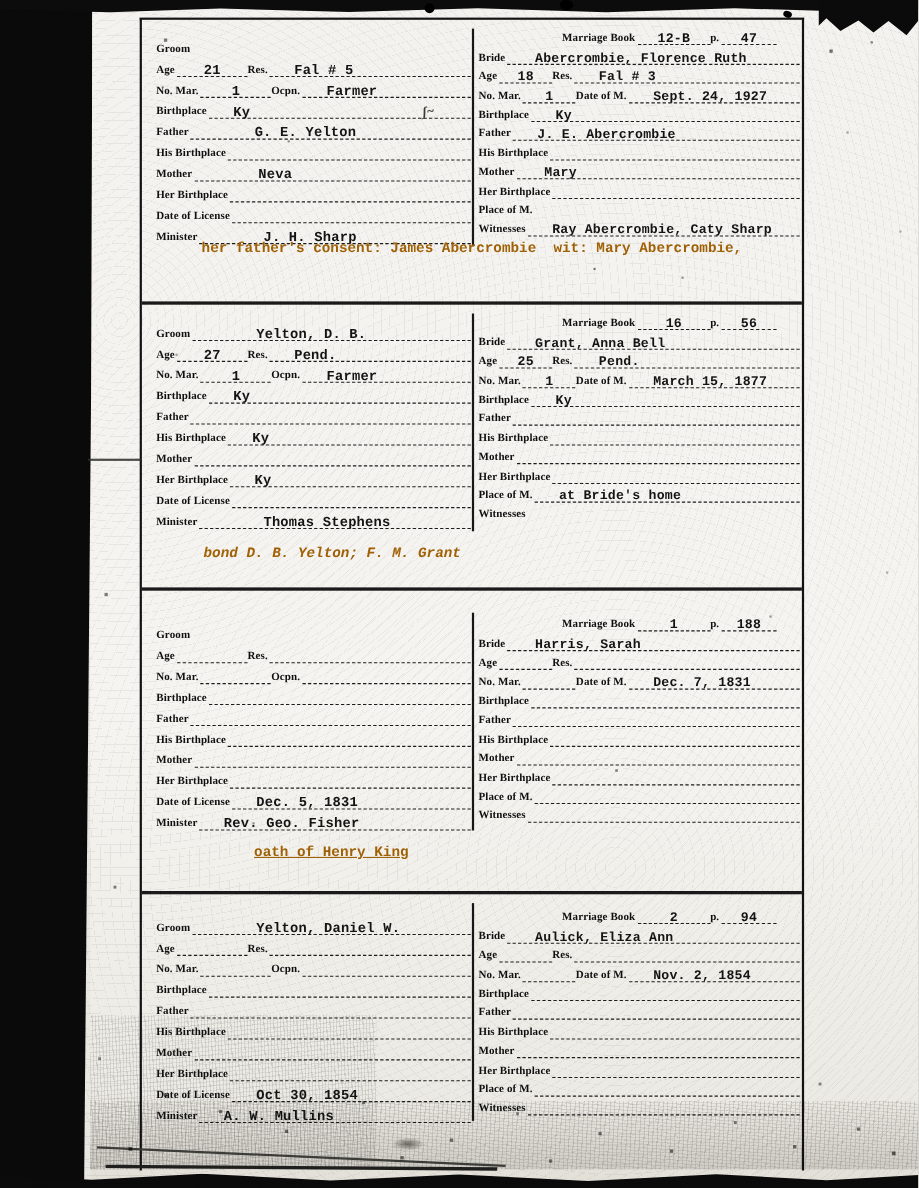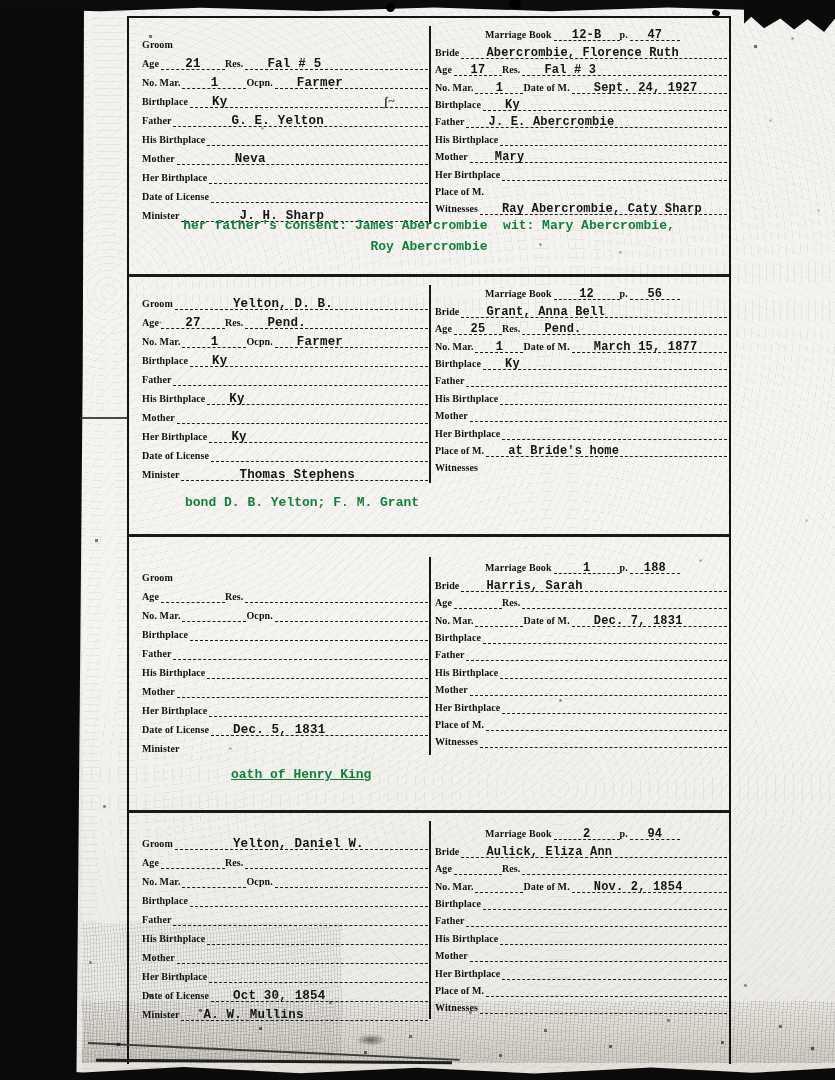--- a/index.html
+++ b/index.html
@@ -28,21 +28,21 @@
   .r1{top:256px;height:260px;border-top:3px solid #1a1a1a;}
   .r2{top:516px;height:276px;border-top:3px solid #1a1a1a;}
   .r3{top:792px;height:256px;border-top:3px solid #1a1a1a;}
   .gcol{position:absolute;left:13px;top:14px;width:286px;}
   .bcol{position:absolute;left:306px;top:6px;width:292px;}
   .r2 .gcol{top:28px;} .r2 .bcol{top:20px;} .r2 .dv{top:20px;}
   .r3 .gcol{top:18px;} .r3 .bcol{top:10px;}
   .dv{position:absolute;left:300px;top:8px;width:2px;height:198px;background:#171717;}
   .rw{display:flex;align-items:flex-end;height:19px;}
   .bcol .rw{height:17.4px;}
-  .mb{margin-left:50px;margin-right:46px;}
+  .mb{margin-left:76px;margin-right:46px;}
   .lb{
     font-family:"Liberation Serif",serif;font-weight:700;font-size:10px;line-height:1;
     letter-spacing:.1px;color:#101010;padding:0 2px 1px 0;white-space:nowrap;
   }
   .fl{flex:1;position:relative;border-bottom:1.7px dashed #1c1c1c;height:14px;}
   .fl.sm{flex:0 0 64px;}
   .fl.sm2{flex:0 0 50px;}
   .bcol .fl.sm{flex:0 0 48px;}
   .bcol .mb .fl.sm{flex:0 0 66px;}
   .vl{
@@ -50,23 +50,23 @@
     font-weight:700;font-size:12.5px;line-height:1;letter-spacing:.2px;color:#141414;
     white-space:nowrap;font-style:normal;
   }
   .bcol .vl{font-size:12px;}
   .vname{left:58px;}
   .bcol .vname{left:25px;}
   .vc{left:50%;transform:translateX(-50%);}
   .note{
     position:absolute;left:0;width:100%;top:198px;text-align:center;
     font-family:"Liberation Mono",monospace;font-weight:700;font-size:13px;
-    line-height:1.6;color:#15803d;white-space:pre-wrap;
+    line-height:1.6;color:#a16207;white-space:pre-wrap;
   }
-  .r1 .note{top:216px;left:56px;width:auto;text-align:left;}
+  .r1 .note{top:216px;left:56px;width:auto;text-align:left;font-style:italic;}
   .r2 .note{top:228px;left:102px;width:auto;text-align:left;text-decoration:underline;}
   
   .bar-left{position:absolute;left:0;top:0;width:84px;height:1080px;background:#0a0a0a;
     clip-path:polygon(0 0,100% 0,98.5% 34%,91% 100%,0 100%);}
   .band-top{position:absolute;left:0;top:0;width:835px;height:13px;background:#0c0c0c;
     clip-path:polygon(0 0,100% 0,100% 62%,92% 80%,80% 58%,66% 86%,52% 58%,38% 84%,24% 60%,12% 86%,0 68%);}
   .band-top-right{position:absolute;left:744px;top:0;width:91px;height:32px;background:#0b0b0b;
     clip-path:polygon(0 0,100% 0,100% 58%,88% 100%,70% 60%,55% 92%,40% 58%,22% 88%,8% 52%,0 74%);}
   .band-bottom{position:absolute;left:0;bottom:0;width:835px;height:17px;background:#0b0b0b;
     clip-path:polygon(0 30%,10% 56%,22% 24%,36% 60%,50% 28%,64% 62%,78% 26%,90% 58%,100% 30%,100% 100%,0 100%);}
@@ -197,21 +197,21 @@
           </div>
         <div class="rw">
             <span class="lb">Bride</span>
             <span class="fl">
               <i class="vl vname">Abercrombie, Florence Ruth</i>
             </span>
           </div>
         <div class="rw">
             <span class="lb">Age</span>
             <span class="fl sm">
-              <i class="vl vc">17</i>
+              <i class="vl vc">18</i>
             </span>
             <span class="lb">Res.</span>
             <span class="fl">
               <i class="vl">Fal # 3</i>
             </span>
           </div>
         <div class="rw">
             <span class="lb">No. Mar.</span>
             <span class="fl sm">
               <i class="vl vc">1</i>
@@ -254,21 +254,21 @@
         <div class="rw">
             <span class="lb">Place of M.</span>
           </div>
         <div class="rw">
             <span class="lb">Witnesses</span>
             <span class="fl">
               <i class="vl">Ray Abercrombie, Caty Sharp</i>
             </span>
           </div>
       </div>
-      <div class="note"><div>her father's consent: James Abercrombie  wit: Mary Abercrombie,</div><div>Roy Abercrombie</div></div>
+      <div class="note"><div>her father's consent: James Abercrombie  wit: Mary Abercrombie,</div></div>
     </section>
 
     <section class="rec r1">
       <div class="gcol">
         <div class="rw">
             <span class="lb">Groom</span>
             <span class="fl">
               <i class="vl vname">Yelton, D. B.</i>
             </span>
           </div>
@@ -333,21 +333,21 @@
             <span class="fl">
               <i class="vl vname">Thomas Stephens</i>
             </span>
           </div>
       </div>
       <div class="dv"></div>
       <div class="bcol">
         <div class="rw mb">
             <span class="lb">Marriage Book</span>
             <span class="fl sm">
-              <i class="vl vc">12</i>
+              <i class="vl vc">16</i>
             </span>
             <span class="lb">p.</span>
             <span class="fl sm2">
               <i class="vl vc">56</i>
             </span>
           </div>
         <div class="rw">
             <span class="lb">Bride</span>
             <span class="fl">
               <i class="vl vname">Grant, Anna Bell</i>
@@ -472,20 +472,23 @@
             </span>
           </div>
         <div class="rw">
             <span class="lb">Date of License</span>
             <span class="fl">
               <i class="vl">Dec. 5, 1831</i>
             </span>
           </div>
         <div class="rw">
             <span class="lb">Minister</span>
+            <span class="fl">
+              <i class="vl">Rev. Geo. Fisher</i>
+            </span>
           </div>
       </div>
       <div class="dv"></div>
       <div class="bcol">
         <div class="rw mb">
             <span class="lb">Marriage Book</span>
             <span class="fl sm">
               <i class="vl vc">1</i>
             </span>
             <span class="lb">p.</span>

